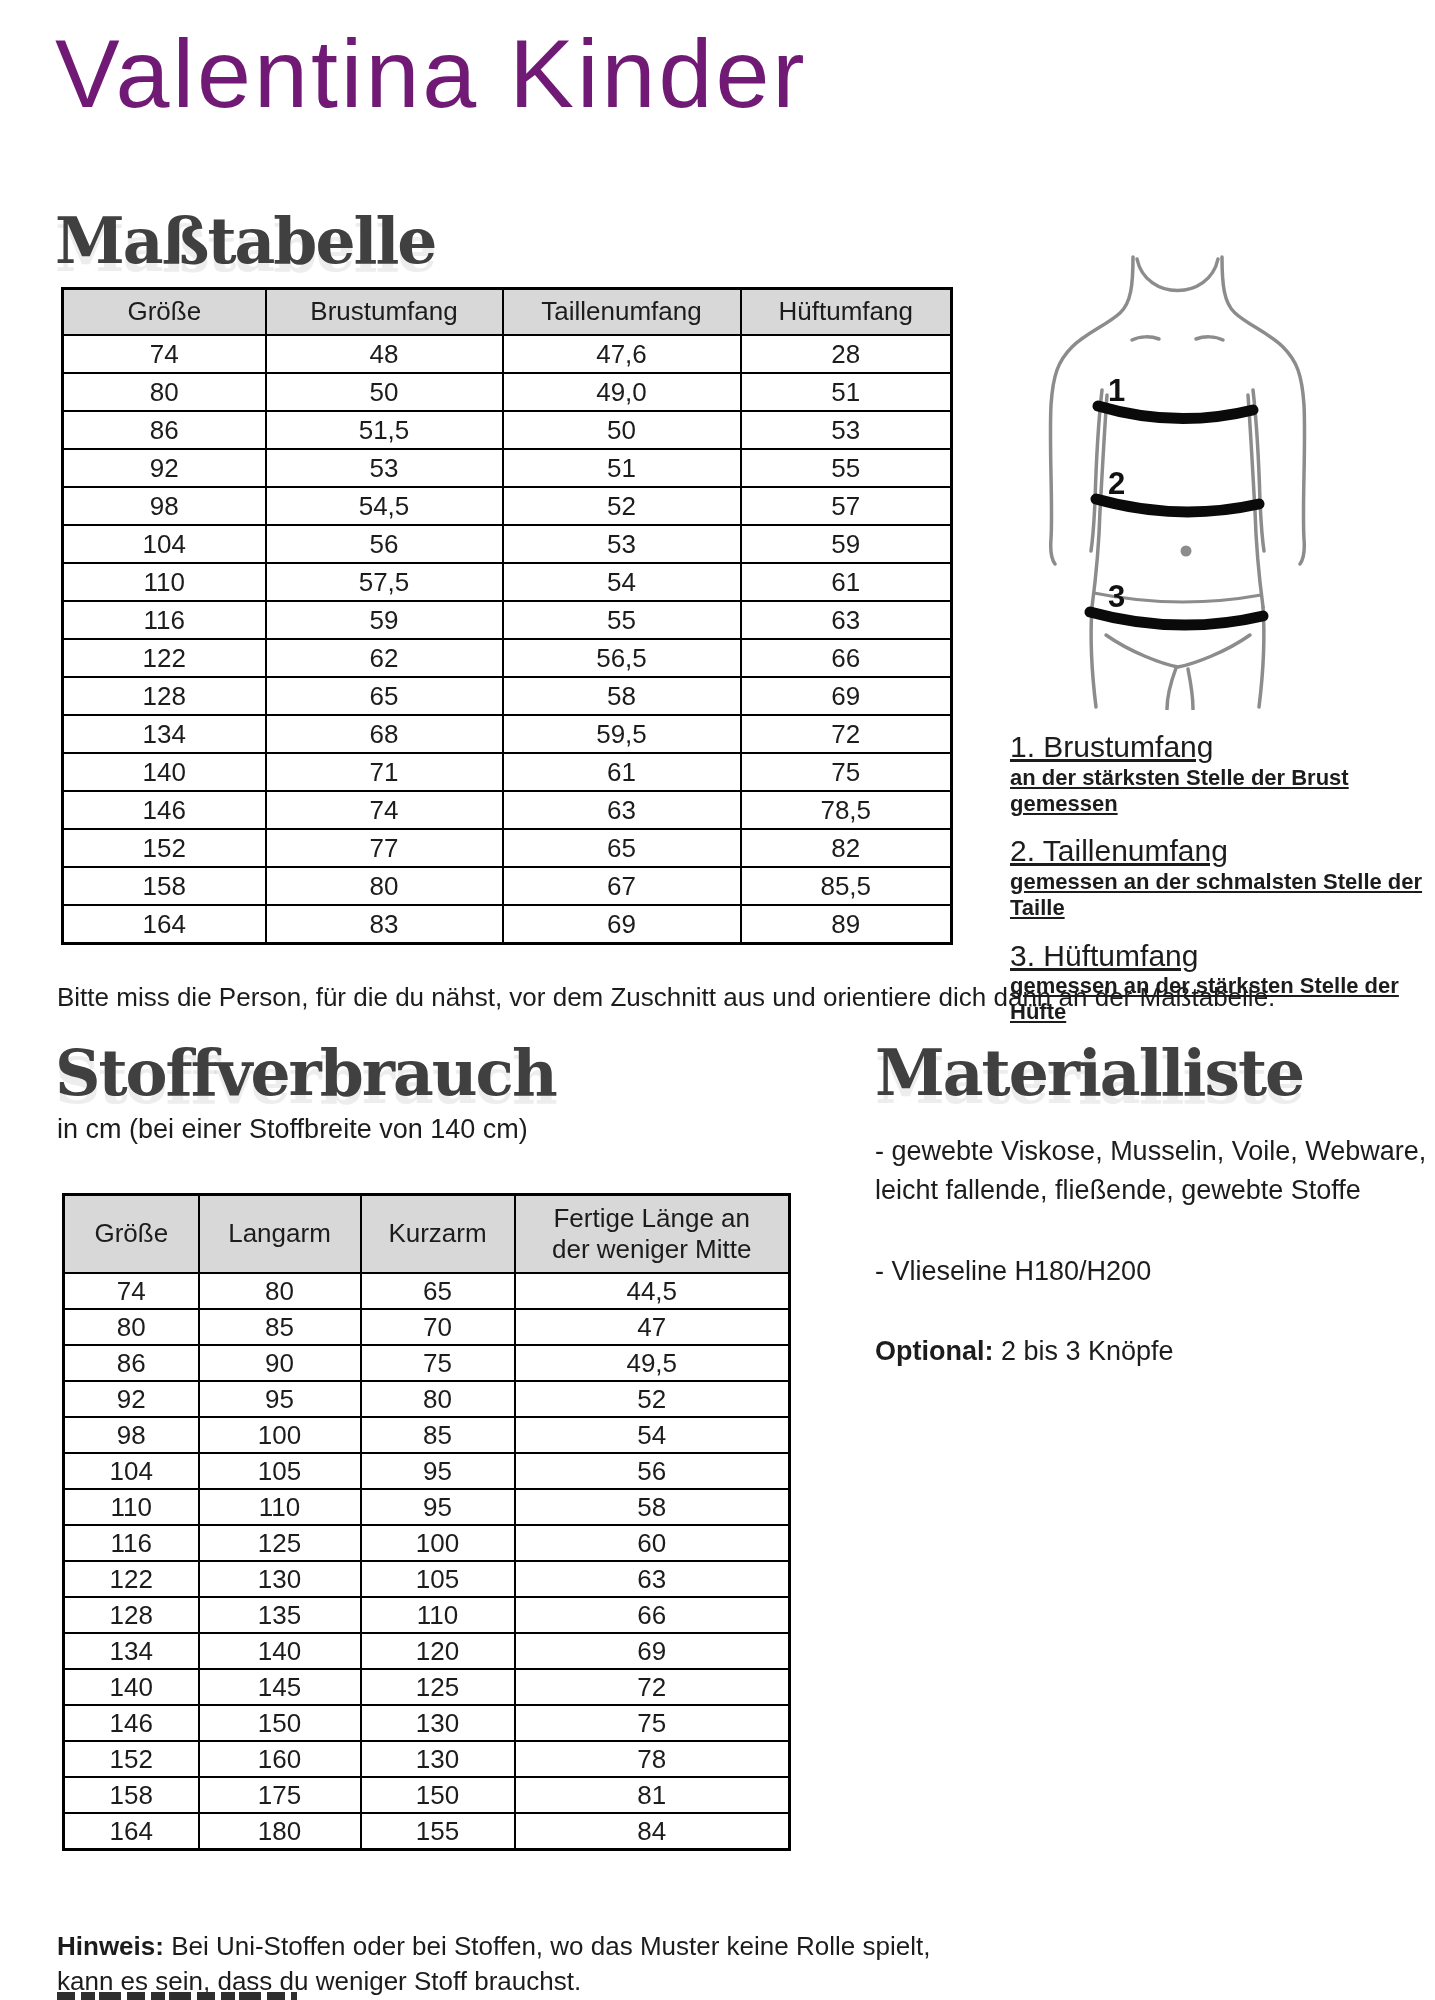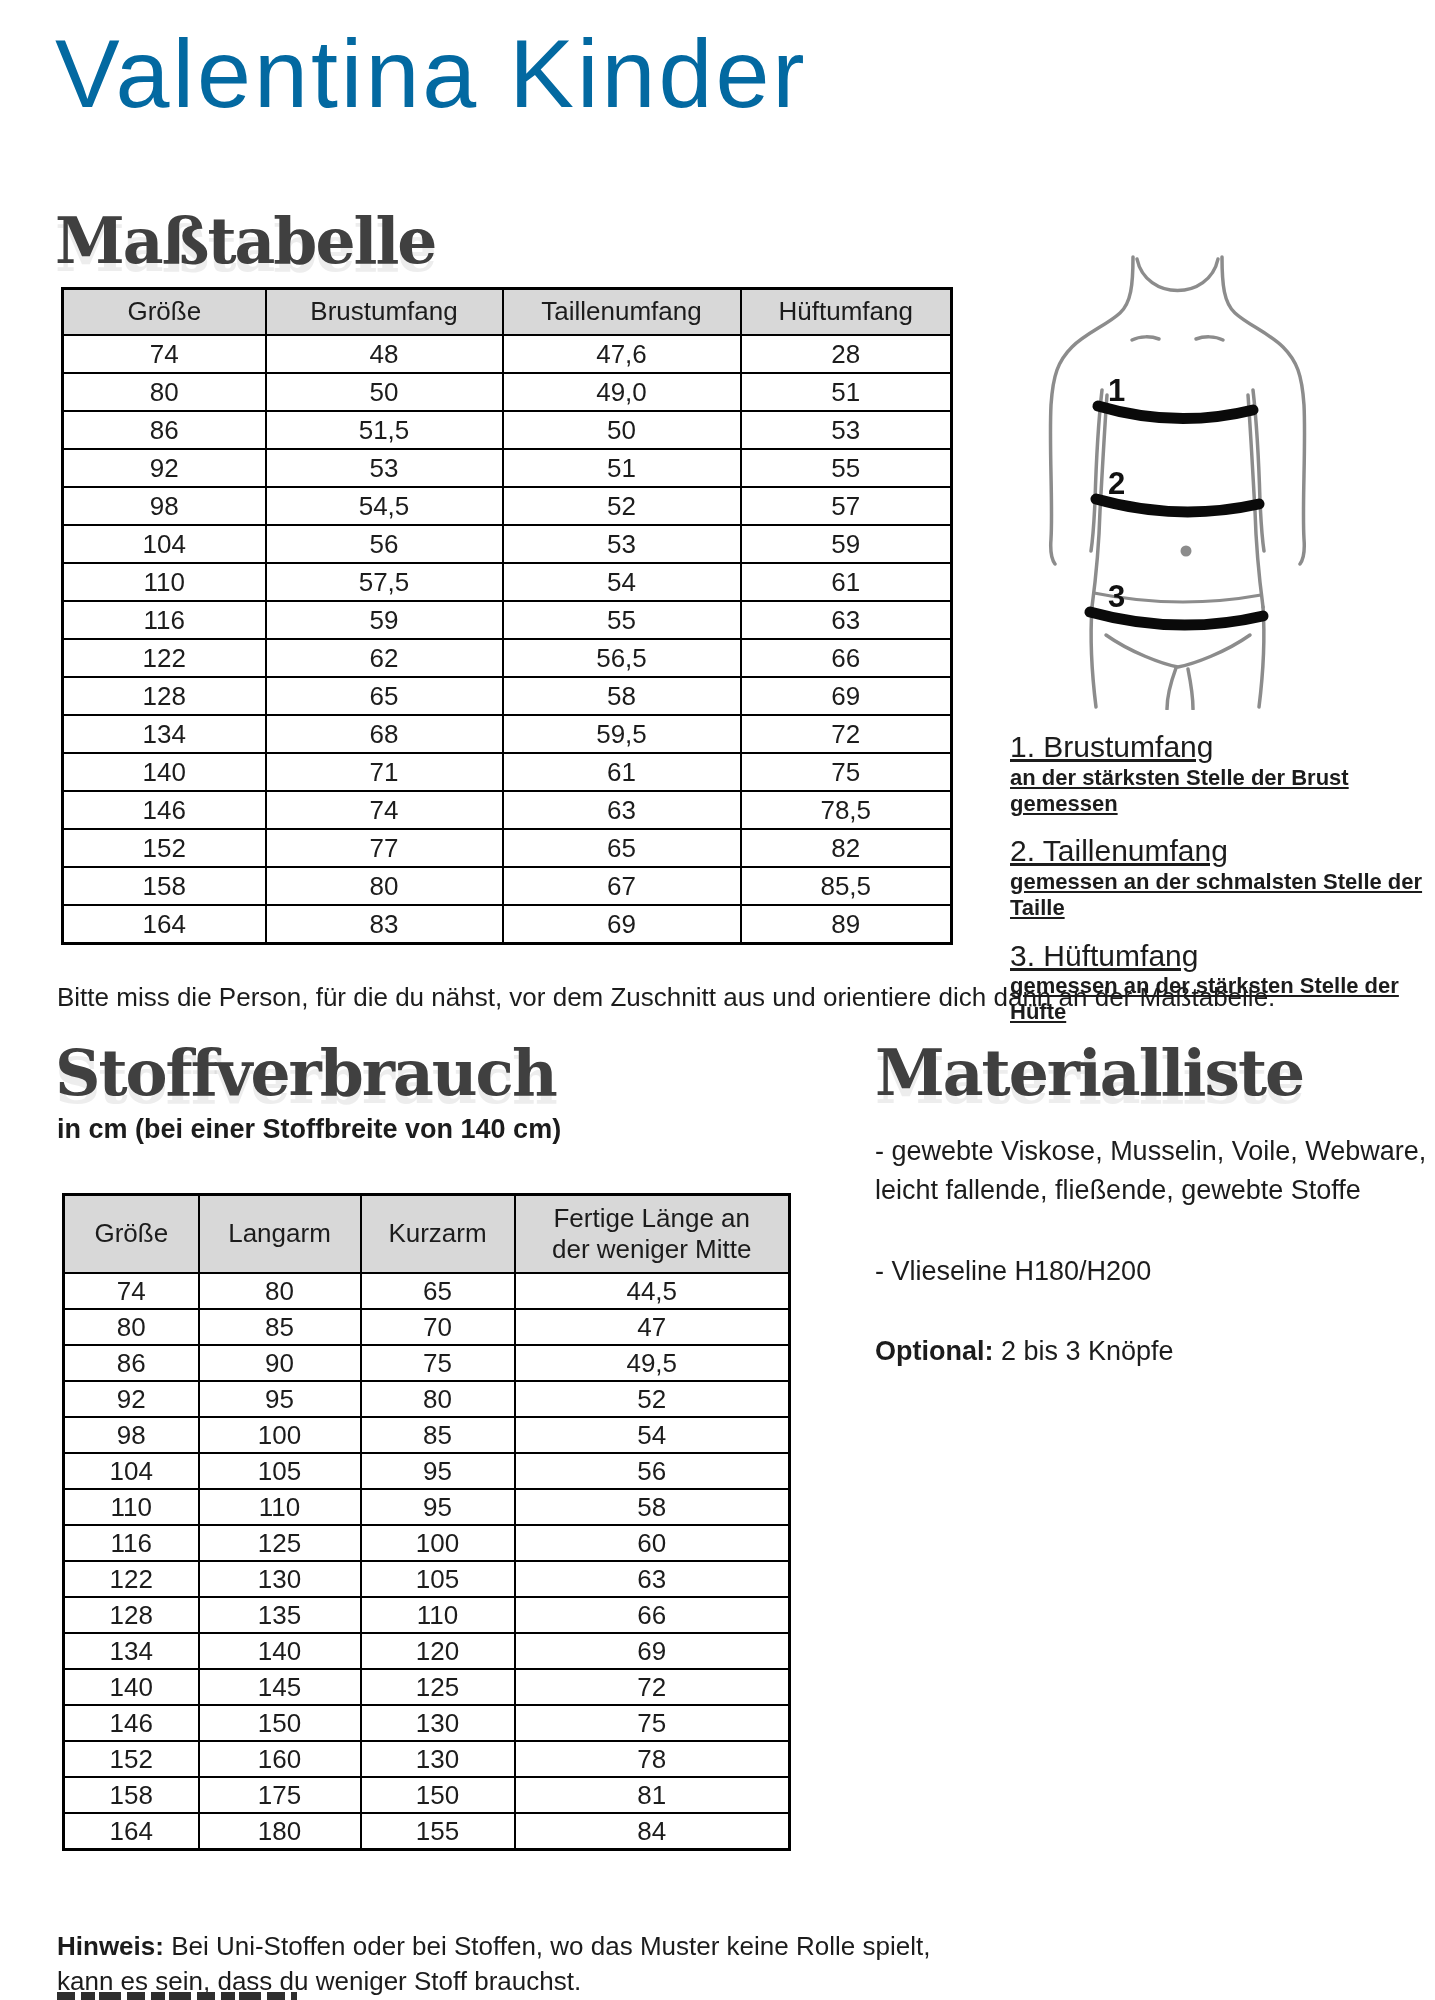--- a/index.html
+++ b/index.html
@@ -11,21 +11,21 @@
     overflow:hidden;
     font-family:"Liberation Sans", sans-serif;
     color:#1c1c1c;
   }
   
   .doc-title{
     position:absolute; left:55px; top:18px;
     margin:0;
     font-family:"Liberation Sans", sans-serif;
     font-size:97px; font-weight:100; letter-spacing:3px;
-    color:#0369a1; white-space:nowrap;
+    color:#701a75; white-space:nowrap;
   }
   .section-heading{
     margin:0;
     font-family:"DejaVu Serif", serif;
     font-size:63px; font-weight:bold; letter-spacing:-2px;
     color:#404040; line-height:1.05; white-space:nowrap;
     text-shadow:0 0.12em 0 rgba(128,128,128,0.14);
   }
   #mass-heading{position:absolute; left:55px; top:208px;}
   
@@ -53,21 +53,21 @@
     font-size:26px; line-height:1.3;
   }
   .measure-guide{
     position:absolute; left:1010px; top:730px; width:420px;
   }
   .guide-item{margin:0 0 17px 0;text-decoration:underline;}
   .guide-title{font-size:30px; line-height:1.15; margin:0;}
   .guide-desc{font-size:22px; font-weight:bold; line-height:1.2; margin:0;}
   #stoff-section{position:absolute; left:55px; top:1040px;}
   .stoff-subtitle{
-    font-size:27px; margin:8px 0 0 2px; color:#1c1c1c; font-weight:bold;
+    font-size:27px; margin:8px 0 0 2px; color:#1c1c1c; font-weight:normal;
   }
   #material-section{position:absolute; left:875px; top:1040px; width:585px;}
   .material-item{font-size:27px; line-height:1.45; margin:0 0 40px 0;}
   .material-item:first-of-type{margin-top:26px; margin-bottom:42px;}
   .bold-prefix{font-weight:bold;text-align:center;}
   .hinweis{
     position:absolute; left:57px; top:1903px; width:900px;
     font-size:26px; line-height:1.35;
   }
   

